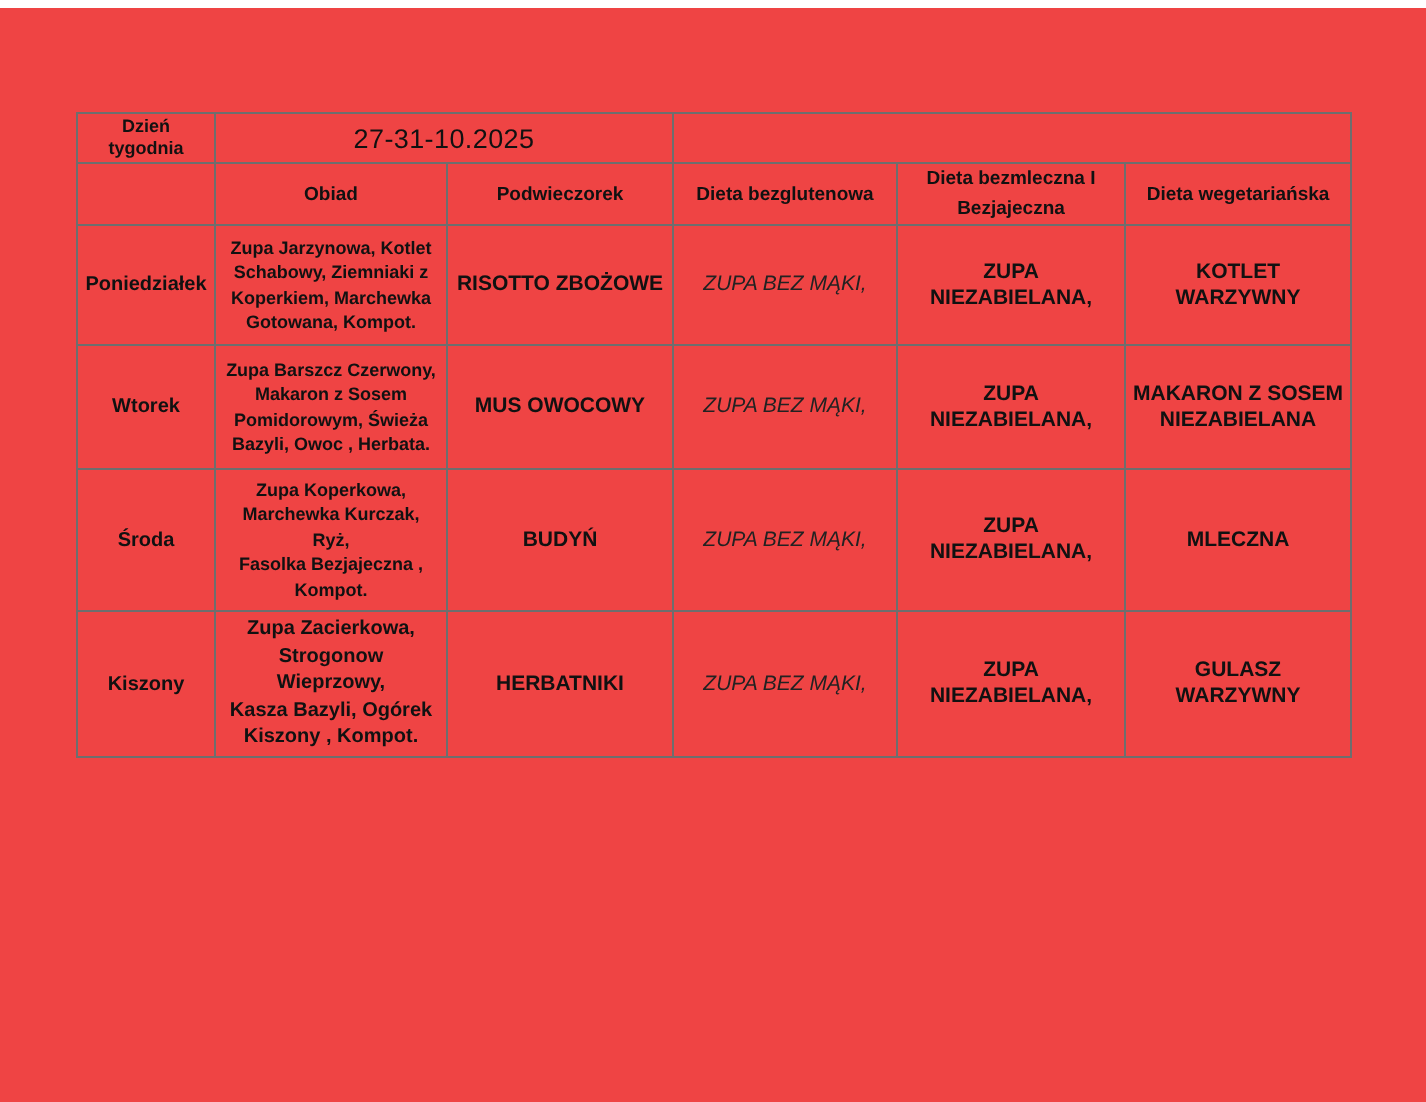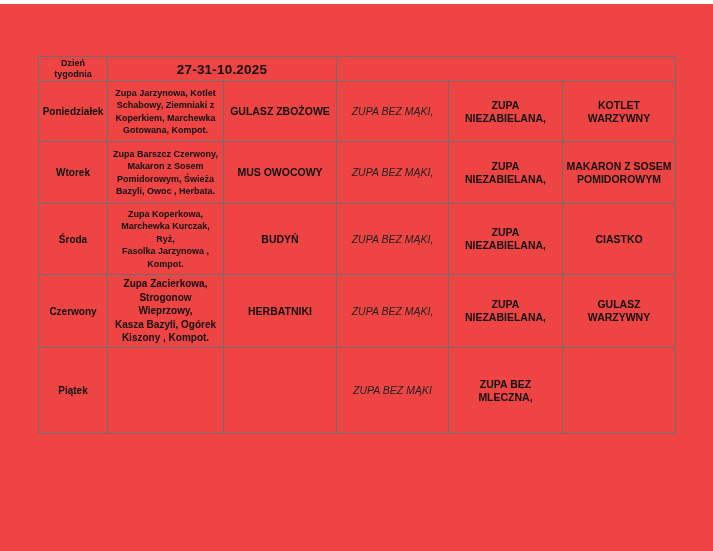--- a/index.html
+++ b/index.html
@@ -49,21 +49,21 @@
       font-size: 9px !important;
       line-height: 12.5px !important;
       padding-left: 3px !important;
     }
     .obiad.wide {
       font-size: 10px !important;
       line-height: 13.5px !important;
       margin-left: 12px;
     }
     .date {
-      font-weight: bold;
+      font-weight: normal;
       font-size: 13.5px !important;
       letter-spacing: 0.2px;
     }
     .hdr {
       font-weight: bold;
       font-size: 9.5px !important;
     }
     .hdr-small {
       font-weight: bold;
       font-size: 9px !important;
@@ -95,91 +95,92 @@
     </colgroup>
     <tbody>
         <tr style="height:25px">
       <td class="hdr-small">
         <span>Dzień</span><br>
         <span>tygodnia</span>
       </td>
       <td colspan="2" class="date">27-31-10.2025</td>
       <td colspan="3"></td>
     </tr>
+    <tr style="height:28px">
+      <td></td>
+      <td class="hdr">Obiad</td>
+      <td class="hdr">Podwieczorek</td>
+      <td class="hdr">Dieta bezglutenowa</td>
+      <td class="hdr" style="line-height:15px">
+        <span>Dieta bezmleczna I</span><br>
+        <span>Bezjajeczna</span>
+      </td>
+      <td class="hdr">Dieta wegetariańska</td>
+    </tr>
 
     <tr style="height:60px">
       <td class="day">Poniedziałek</td>
       <td class="obiad">
         <span>Zupa Jarzynowa, Kotlet</span><br>
         <span>Schabowy, Ziemniaki z</span><br>
         <span>Koperkiem, Marchewka</span><br>
         <span>Gotowana, Kompot.</span>
       </td>
-      <td class="caps-bold">GULASZ ZBOŻOWE</td>
+      <td class="caps-bold">RISOTTO ZBOŻOWE</td>
       <td class="caps-light">ZUPA BEZ MĄKI,</td>
       <td class="caps-bold">ZUPA NIEZABIELANA,</td>
       <td class="caps-bold">
         <span>KOTLET WARZYWNY</span>
       </td>
     </tr>
 
     <tr style="height:62px">
       <td class="day">Wtorek</td>
       <td class="obiad">
         <span>Zupa Barszcz Czerwony,</span><br>
         <span>Makaron z Sosem</span><br>
         <span>Pomidorowym, Świeża</span><br>
         <span>Bazyli, Owoc , Herbata.</span>
       </td>
       <td class="caps-bold">MUS OWOCOWY</td>
       <td class="caps-light">ZUPA BEZ MĄKI,</td>
       <td class="caps-bold">ZUPA NIEZABIELANA,</td>
       <td class="caps-bold">
         <span>MAKARON Z SOSEM</span><br>
-        <span>POMIDOROWYM</span>
+        <span>NIEZABIELANA</span>
       </td>
     </tr>
 
     <tr style="height:71px">
       <td class="day">Środa</td>
       <td class="obiad">
         <span>Zupa Koperkowa,</span><br>
         <span>Marchewka Kurczak, Ryż,</span><br>
-        <span>Fasolka Jarzynowa ,</span><br>
+        <span>Fasolka Bezjajeczna ,</span><br>
         <span>Kompot.</span>
       </td>
       <td class="caps-bold">BUDYŃ</td>
       <td class="caps-light">ZUPA BEZ MĄKI,</td>
       <td class="caps-bold">ZUPA NIEZABIELANA,</td>
       <td class="caps-bold">
-        <span>CIASTKO</span>
+        <span>MLECZNA</span>
       </td>
     </tr>
 
     <tr style="height:73px">
-      <td class="day">Czerwony</td>
+      <td class="day">Kiszony</td>
       <td class="obiad wide">
         <span>Zupa Zacierkowa,</span><br>
         <span>Strogonow Wieprzowy,</span><br>
         <span>Kasza Bazyli, Ogórek</span><br>
         <span>Kiszony , Kompot.</span>
       </td>
       <td class="caps-bold">HERBATNIKI</td>
       <td class="caps-light">ZUPA BEZ MĄKI,</td>
       <td class="caps-bold">ZUPA NIEZABIELANA,</td>
       <td class="caps-bold">
         <span>GULASZ WARZYWNY</span>
       </td>
     </tr>
 
-    <tr style="height:86px">
-      <td class="day">Piątek</td>
-      <td class="obiad"></td>
-      <td class="caps-bold"></td>
-      <td class="caps-light">ZUPA BEZ MĄKI</td>
-      <td class="caps-bold">ZUPA BEZ MLECZNA,</td>
-      <td class="caps-bold">
-        <span></span>
-      </td>
-    </tr>
   </tbody>
     </table>
 </div>
 
 </body></html>

